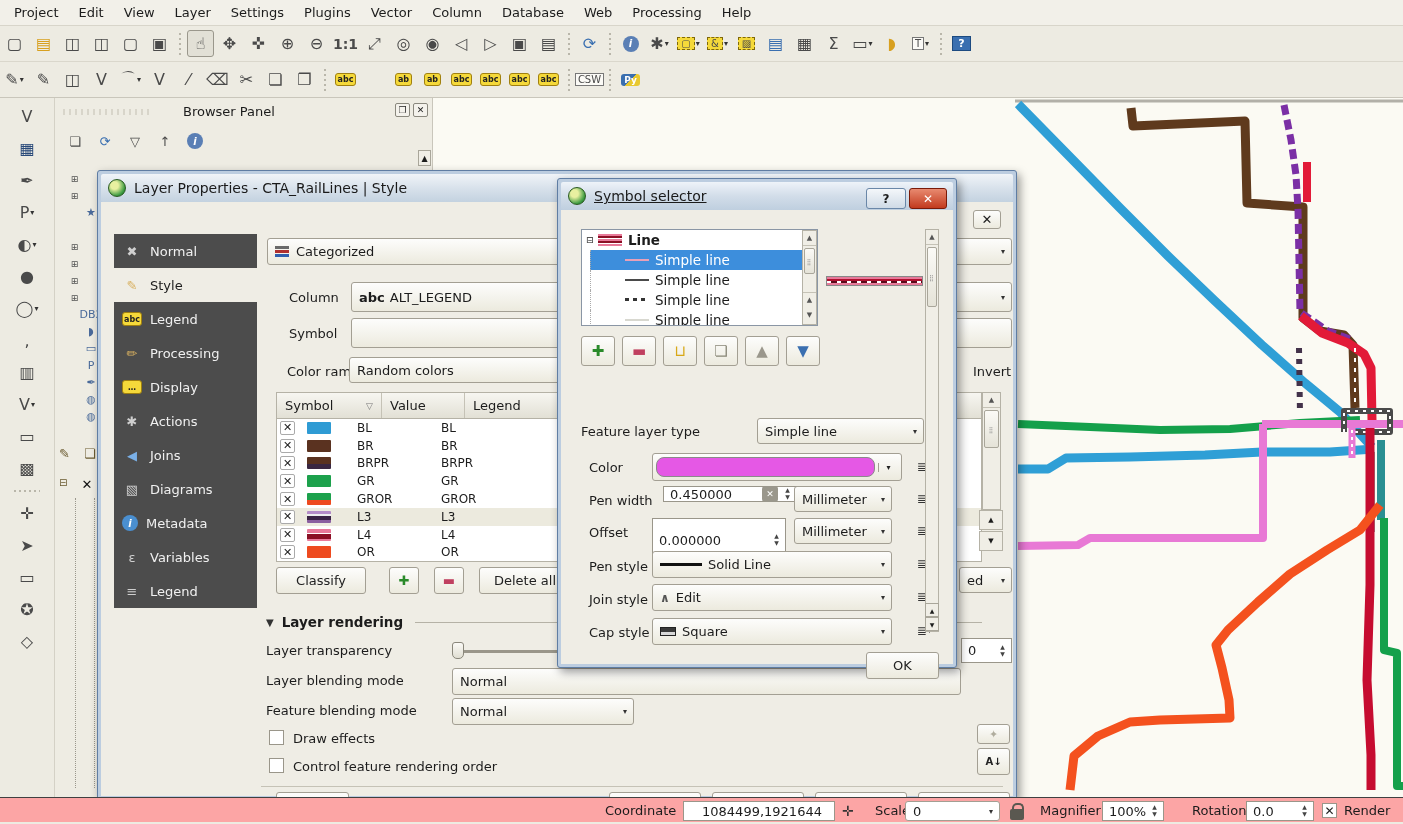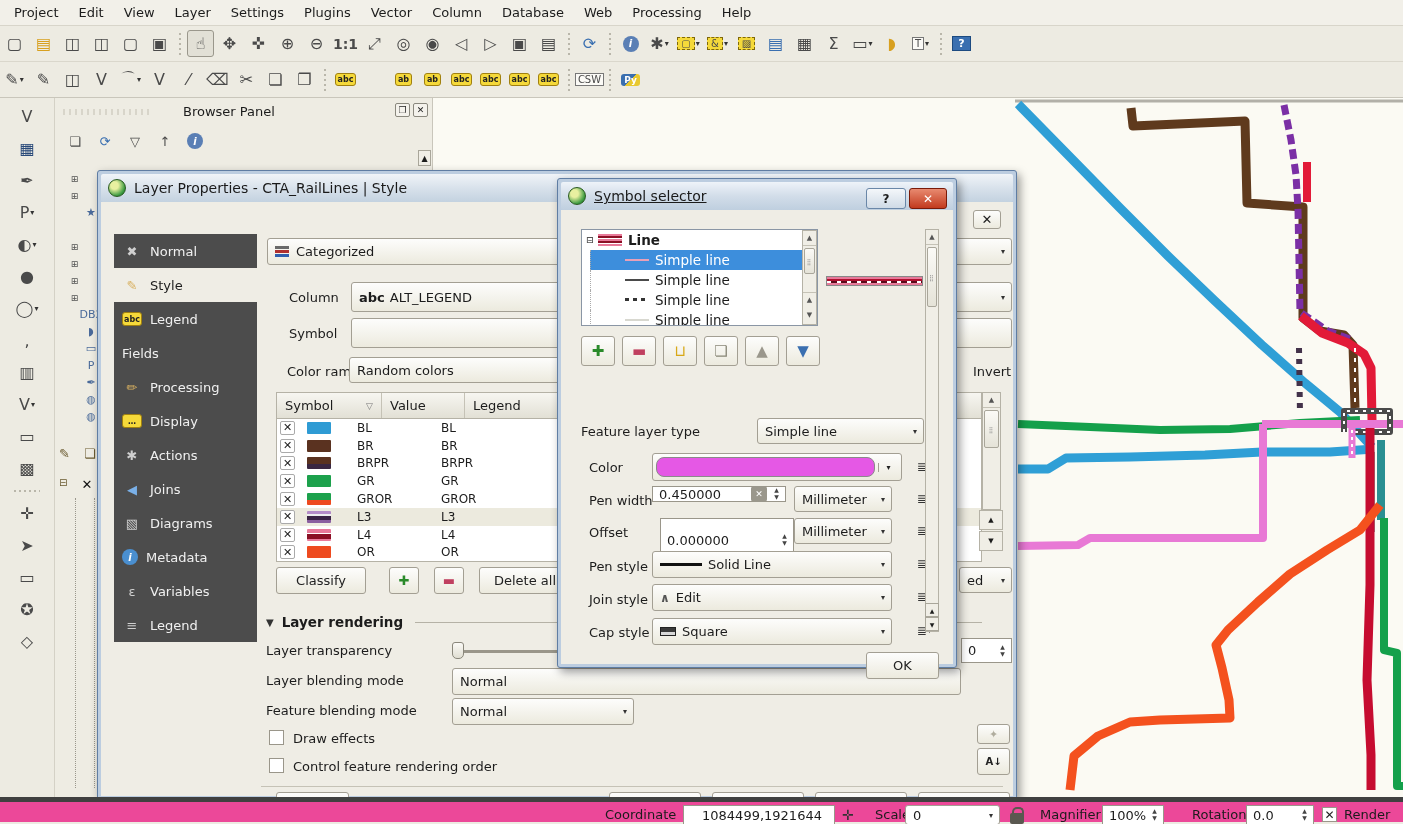--- a/index.html
+++ b/index.html
@@ -151,22 +151,22 @@
   #ss .sbv { position:absolute; left:364px; top:19px; width:14px; height:403px; }
   #ss .sbv .pair { position:absolute; bottom:0; left:-1px; width:14px; }
   #ss .sbv .pair div { height:14px; border:1px solid #a9a69a; background:#f0eee6; font-size:6px; display:flex; align-items:center; justify-content:center; }
   .clearx { width:16px; height:16px; background:#9a978c; color:#fff; border-radius:3px; font-size:9px; display:flex; align-items:center; justify-content:center; position:absolute; right:18px; }
   .pstyle-line { width:42px; height:3px; background:#111; margin-right:6px; }
   .jstyle-ic { font-size:12px; color:#555; margin-right:6px; font-weight:bold; }
   .cstyle-ic { width:16px; height:9px; background:#3a3a3a; border:1px solid #222; margin-right:6px;
     box-shadow:inset 0 -3px 0 #d8d8d8; }
 
   
-  #statusbar { position:absolute; left:0; top:797px; width:1403px; height:25px; background:#ec4899;
-    border-top:5px solid #404040; font-size:13px; }
+  #statusbar { position:absolute; left:0; top:797px; width:1403px; height:25px; background:#fca5a5;
+    border-top:1px solid #404040; font-size:13px; }
   #statusbar .lbl { position:absolute; top:5px; }
   .lockicon { position:absolute; width:14px; height:11px; background:#5a5850; border-radius:2px; top:11px; }
   .lockicon:before { content:""; position:absolute; left:2px; top:-6px; width:8px; height:8px; border:2px solid #5a5850; border-bottom:none; border-radius:5px 5px 0 0; }
 </style>
 </head>
 <body>
 
 <div id="menubar">
 
 <div class="mitem"><span>Project</span></div>
@@ -564,24 +564,20 @@
       </div>
         <div class="sitem sel">
         <span class="sic chip-t">✎</span>
         <span>Style</span>
       </div>
         <div class="sitem">
         <span class="sic chip-y">abc</span>
         <span>Legend</span>
       </div>
         <div class="sitem">
-
-        <span>Fields</span>
-      </div>
-        <div class="sitem">
         <span class="sic chip-t">✏</span>
         <span>Processing</span>
       </div>
         <div class="sitem">
         <span class="sic chip-y">…</span>
         <span>Display</span>
       </div>
         <div class="sitem">
         <span class="sic chip-g">✱</span>
         <span>Actions</span>
@@ -834,33 +830,33 @@
     </div>
 
     <span class="frow-label" style="left:28px;top:250px">Color</span>
     <div class="btn" style="position:absolute;left:91px;top:243px;width:250px;height:28px;justify-content:flex-start;padding:3px">
       <span id="colorbar" style="flex: 1 1 0%; height: 100%; border: 1px solid rgb(138, 138, 138); border-radius: 8px; background: rgb(229, 88, 229);"></span>
       <span style="width:20px;text-align:center;font-size:8px;border-left:1px solid #a39f93;margin-left:3px">▾</span>
     </div>
     <div class="ddbtn" style="position:absolute;left:348px;top:245px">≣<span class="mini">▾</span></div>
 
     <span class="frow-label" style="left:28px;top:283px">Pen width</span>
-    <div class="input spinner" style="position:absolute;left:91px;top:276px;width:134px;height:16px">
+    <div class="input spinner" style="position:absolute;left:102px;top:276px;width:134px;height:16px">
       <span>0.450000</span>
       <span class="clearx">✕</span>
       <span class="sarr">▲<br>▼</span>
     </div>
     <div class="combo" style="position:absolute;left:233px;top:276px;width:98px;height:26px">
       <span>Millimeter</span>
         <span class="carr">▾</span>
     </div>
     <div class="ddbtn" style="position:absolute;left:348px;top:277px">≣<span class="mini">▾</span></div>
 
     <span class="frow-label" style="left:28px;top:315px">Offset</span>
-    <div class="input spinner" style="position:absolute;left:99px;top:308px;width:134px;height:44px">
+    <div class="input spinner" style="position:absolute;left:91px;top:308px;width:134px;height:44px">
       <span>0.000000</span>
         <span class="sarr">▲<br>▼</span>
     </div>
     <div class="combo" style="position:absolute;left:233px;top:308px;width:98px;height:26px">
       <span>Millimeter</span>
         <span class="carr">▾</span>
     </div>
     <div class="ddbtn" style="position:absolute;left:348px;top:309px">≣<span class="mini">▾</span></div>
 
     <span class="frow-label" style="left:28px;top:349px">Pen style</span>

